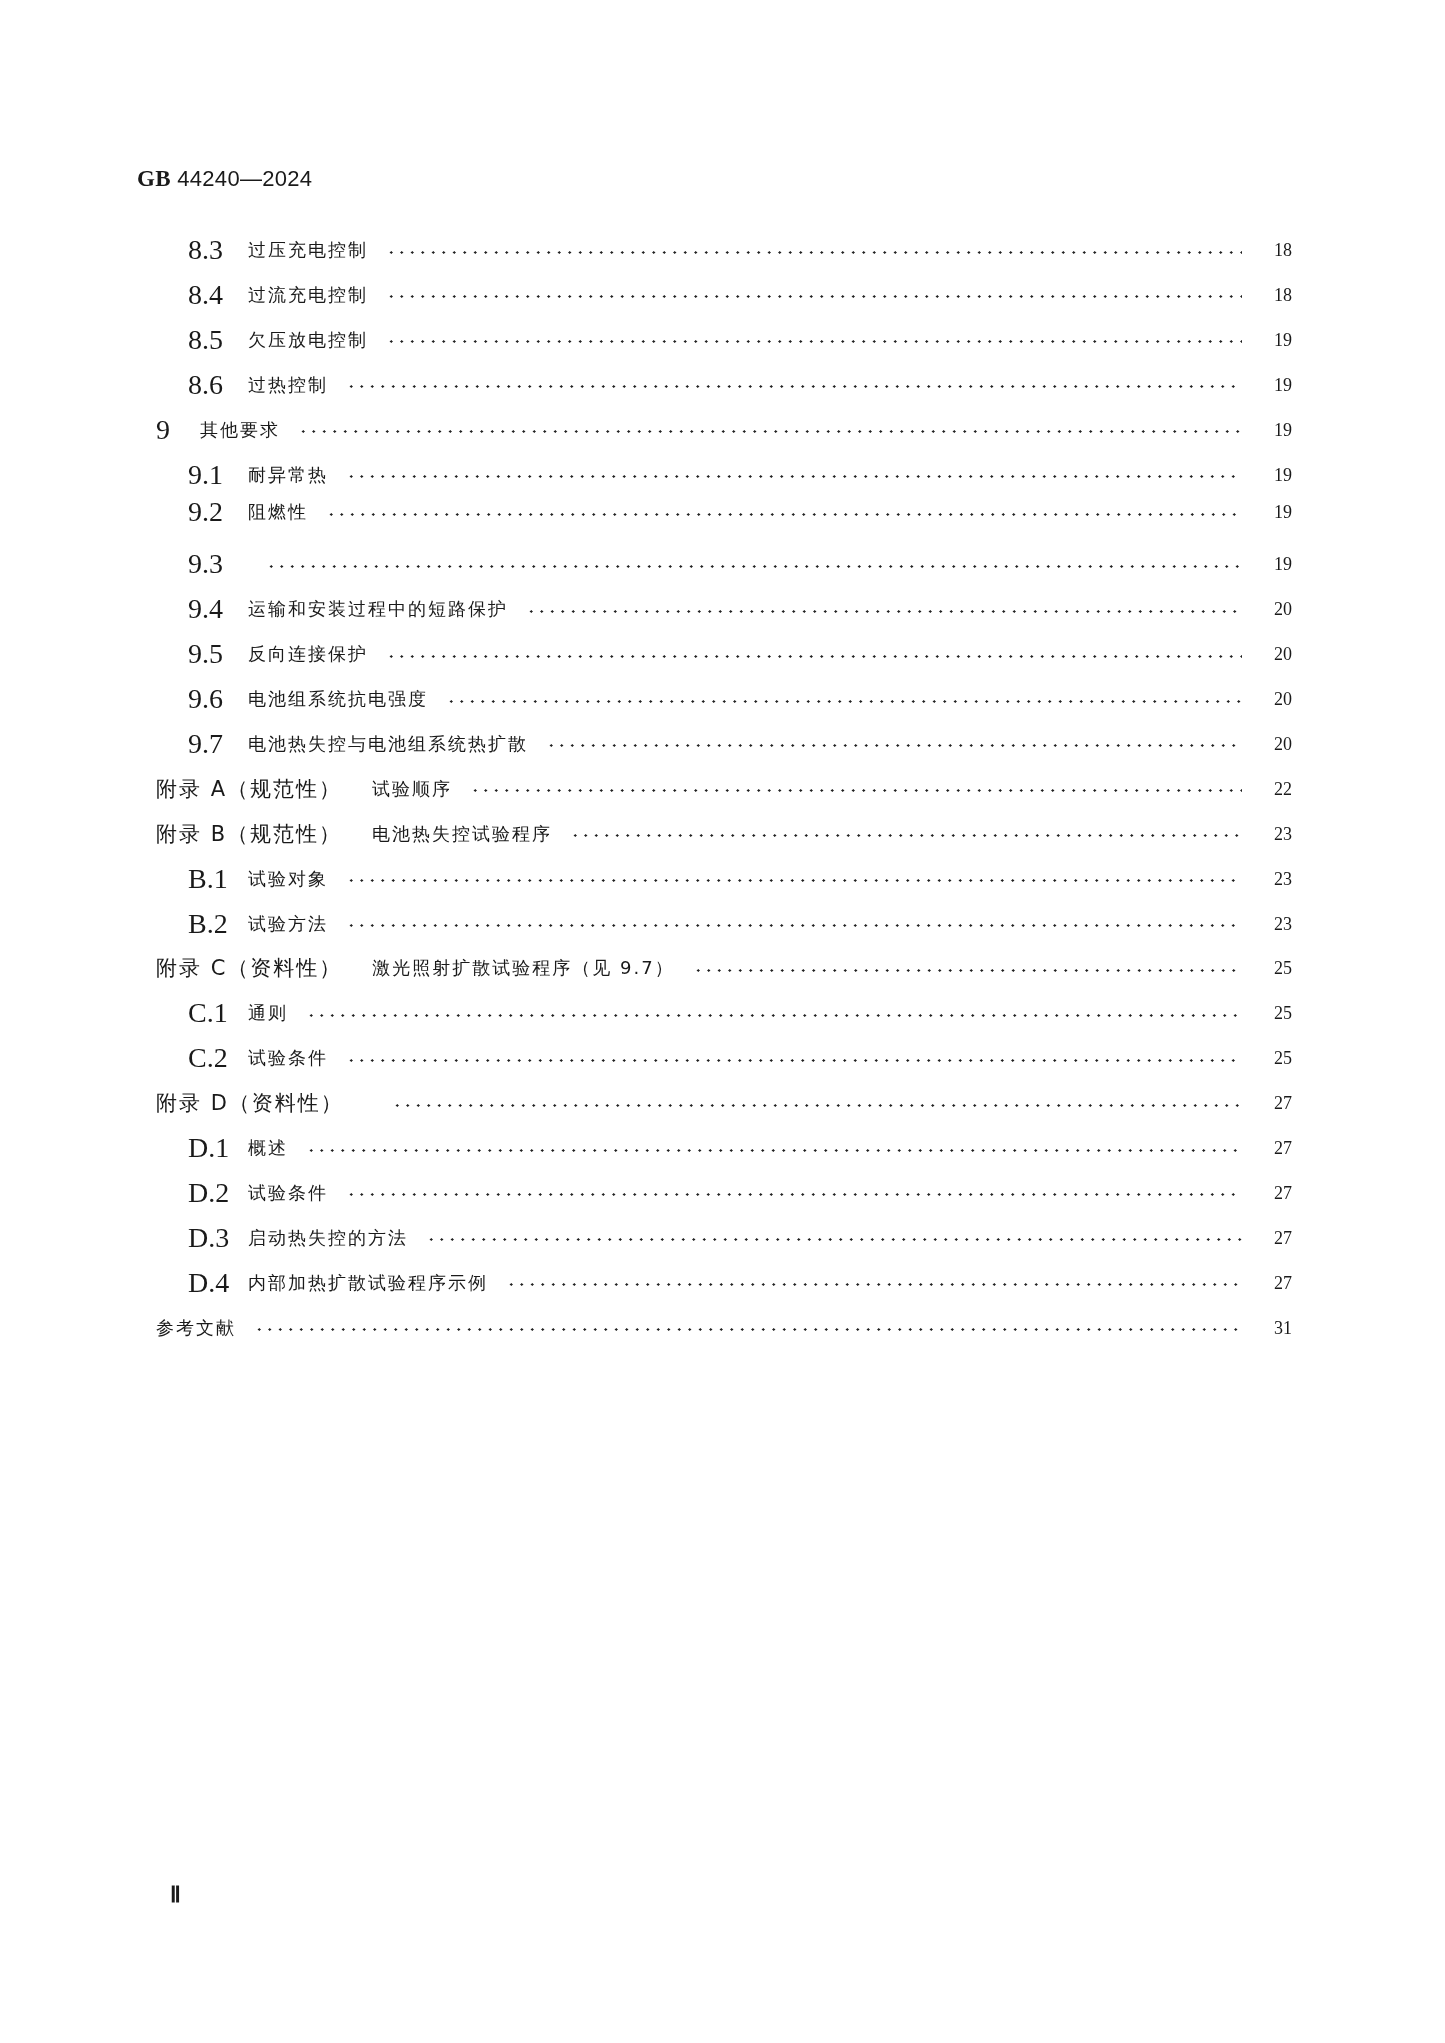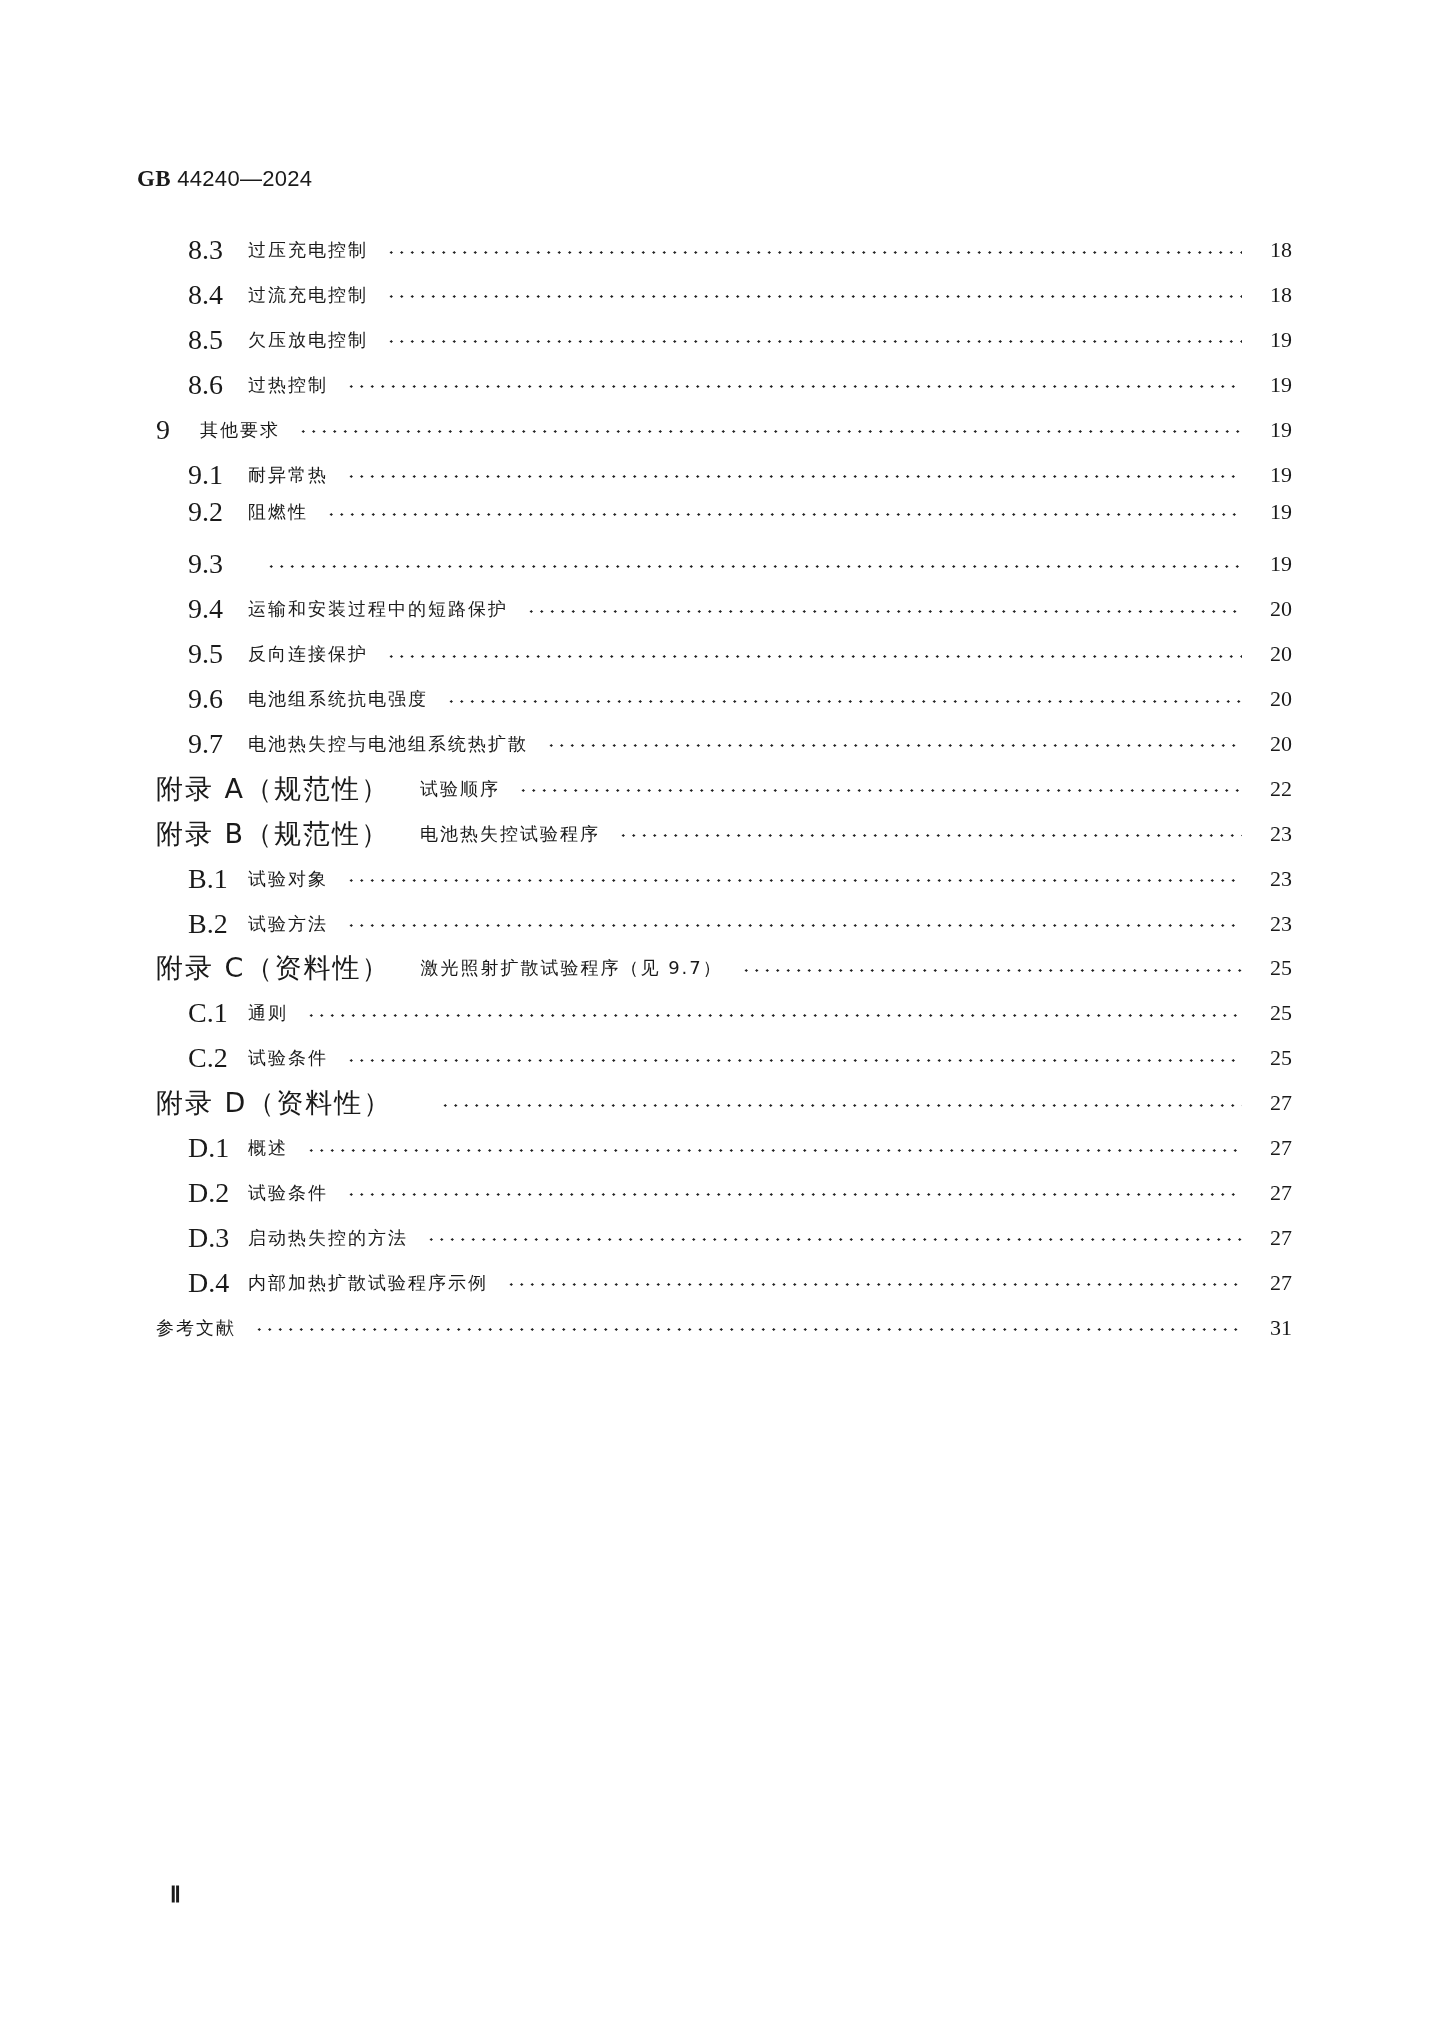--- a/index.html
+++ b/index.html
@@ -50,38 +50,38 @@
     .row .title {
       white-space: nowrap;
       letter-spacing: 2px;
       font-family: "DejaVu Sans", sans-serif;
       font-size: 18px;
     }
     .row .annex-prefix {
       white-space: nowrap;
       letter-spacing: 2px;
       font-family: "DejaVu Sans", sans-serif;
-      font-size: 27px;
+      font-size: 21px;
       margin-right: 30px;
     }
     .row .leader {
       flex: 1;
       height: 2px;
       margin: 0 22px 0 18px;
       align-self: center;
       margin-top: 4px;
       background-image: radial-gradient(circle, #222 1.1px, transparent 1.4px);
       background-size: 10.5px 3px;
       background-repeat: repeat-x;
       background-position: left center;
       height: 3px;
     }
     .row .page {
       font-family: "Liberation Serif", "DejaVu Serif", serif;
-      font-size: 22px;
+      font-size: 18px;
       width: 28px;
       text-align: right;
     }
     .lvl1 { left: 156px; right: 153px; }
     .lvl2 { left: 188px; right: 153px; }
     .lvl1 .num { width: 44px; }
     .lvl2 .num { width: 60px; }
     .annex { left: 156px; right: 153px; }
     .footer {
       position: absolute;

